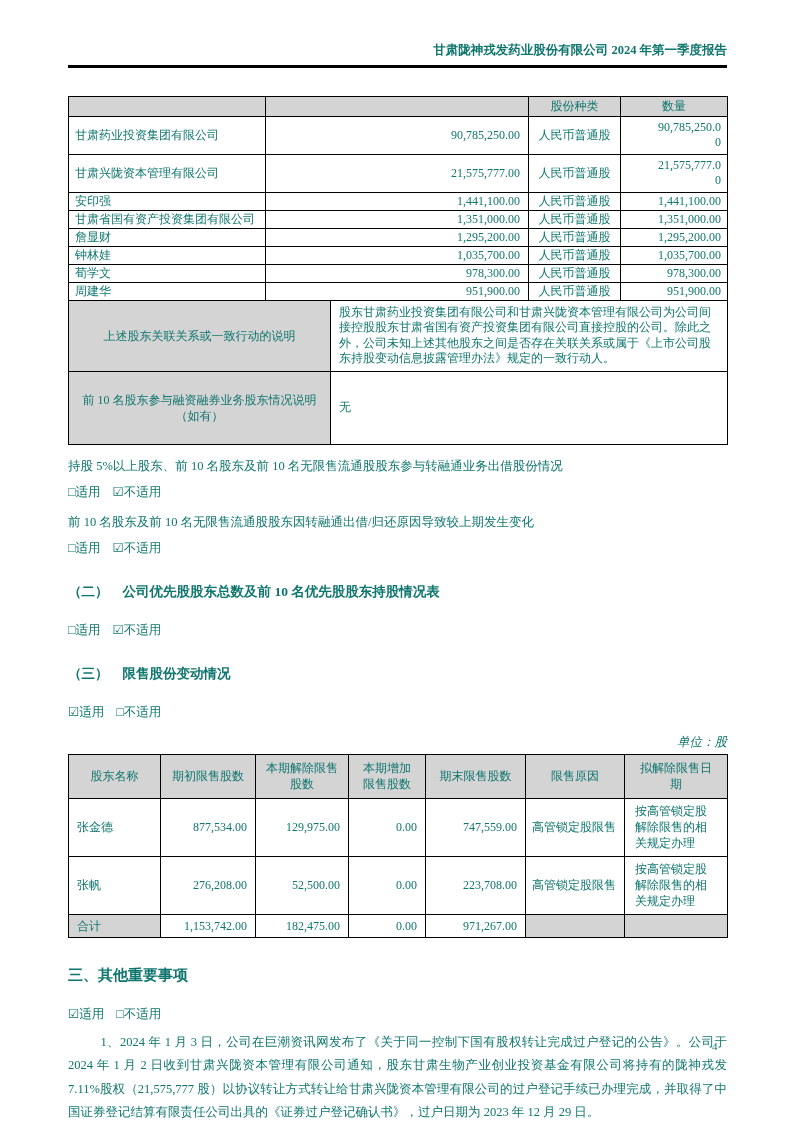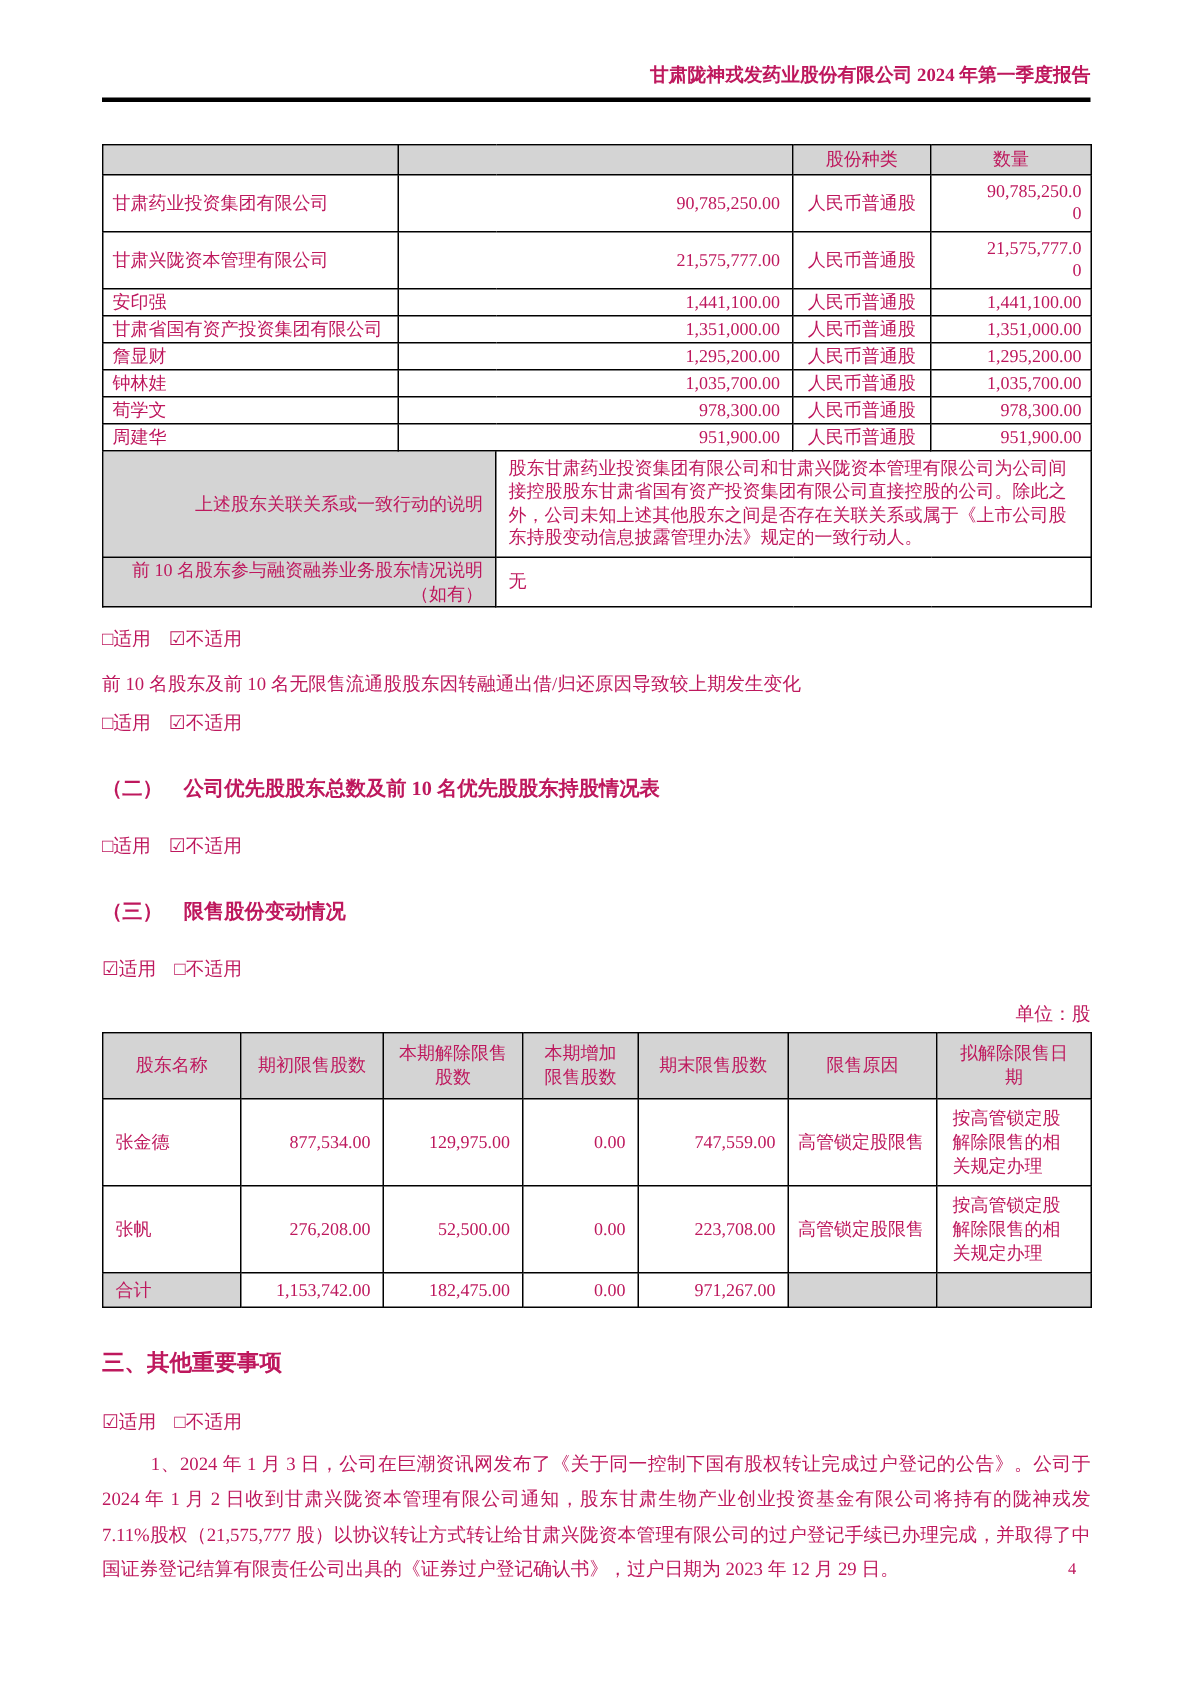--- a/index.html
+++ b/index.html
@@ -1,18 +1,18 @@
 <!DOCTYPE html>
 <html><head>
 <meta charset="utf-8">
 <style>
   html,body { margin:0; padding:0; background:#ffffff; }
   .page {
     position:relative; width:793px; height:1122px; background:#ffffff;
-    font-family:"Liberation Serif","DejaVu Serif",serif; color:#be185d;
+    font-family:"Liberation Serif","DejaVu Serif",serif; color:#0f766e;
     overflow:hidden;
   }
   .content { position:absolute; left:68px; top:0; width:659px; }
 
   
   .report-title { padding-top:42px; text-align:right; font-size:12.5px; font-weight:bold; line-height:16px; }
   .header-rule { margin-top:7px; height:2.5px; background:#000; }
 
   
   table { border-collapse:collapse; table-layout:fixed; width:659px; font-size:12px; }
@@ -21,36 +21,36 @@
 
   
   .t1 { margin-top:28px; }
   .t1 thead tr { height:20px; }
   .t1 tr.data-row { height:18px; }
   .t1 tr.data-row.tall { height:38px; }
   .t1 td.name { text-align:left; padding:1px 4px 1px 6px; }
   .t1 td.num  { text-align:right; padding:1px 8px; }
   .t1 td.type { text-align:center; padding:1px 2px; }
   .t1 td.qty  { text-align:right; padding:1px 6px 1px 34px; word-break:break-all; }
-  .t1 td.note-label { background:#d4d4d4; text-align:right; padding:0 8px; line-height:16px; }
+  .t1 td.note-label { background:#d4d4d4; text-align:center; padding:20px 8px; line-height:16px; }
   .t1 td.note-value { text-align:left; padding:4px 8px; line-height:15.5px; }
 
   
   .notes-block { margin-top:13px; font-size:12.5px; }
   .note-line { margin:7px 0; line-height:17px; }
   .appl-line { margin:9px 0 13px; line-height:17px; font-size:12.5px; }
   .appl-line .box1 { margin-right:12px; }
 
   
   .sec-heading { margin-top:26px; font-size:13.5px; font-weight:bold; line-height:18px; }
   .sec-heading .sec-num { margin-right:14px; }
   .sec-appl { margin-top:21px; font-size:12.5px; line-height:17px; }
   .sec-appl .box1 { margin-right:12px; }
 
-  .unit-line { margin:13px 0 3px; text-align:right; font-size:12.5px; }
+  .unit-line { margin:13px 0 3px; text-align:right; font-size:12.5px;font-style:italic; }
 
   
   .t2 thead tr { height:44px; }
   .t2 thead th { line-height:16px; padding:2px 10px; }
   .t2 tbody tr.datarow { height:58px; }
   .t2 tbody tr.total-row { height:22px; }
   .t2 td { padding:3px 8px; line-height:16px; }
   .t2 td.c-name { text-align:left; padding-left:8px; }
   .t2 td.c-num { text-align:right; padding-right:8px; }
   .t2 td.c-reason { text-align:left; padding:3px 6px; }
@@ -142,20 +142,21 @@
             <td class="note-value" colspan="3">股东甘肃药业投资集团有限公司和甘肃兴陇资本管理有限公司为公司间接控股股东甘肃省国有资产投资集团有限公司直接控股的公司。除此之外，公司未知上述其他股东之间是否存在关联关系或属于《上市公司股东持股变动信息披露管理办法》规定的一致行动人。</td>
           </tr>
           <tr>
             <td class="note-label" colspan="2">前 10 名股东参与融资融券业务股东情况说明（如有）</td>
             <td class="note-value" colspan="3">无</td>
           </tr>
         </tbody>
     </table>
 
     <div class="notes-block">
+      <div class="note-line">持股 5%以上股东、前 10 名股东及前 10 名无限售流通股股东参与转融通业务出借股份情况</div>
       <div class="appl-line">
         <span class="box1">□适用</span><span>☑不适用</span>
       </div>
       <div class="note-line">前 10 名股东及前 10 名无限售流通股股东因转融通出借/归还原因导致较上期发生变化</div>
       <div class="appl-line">
         <span class="box1">□适用</span><span>☑不适用</span>
       </div>
     </div>
 
     <div class="sec-heading">

